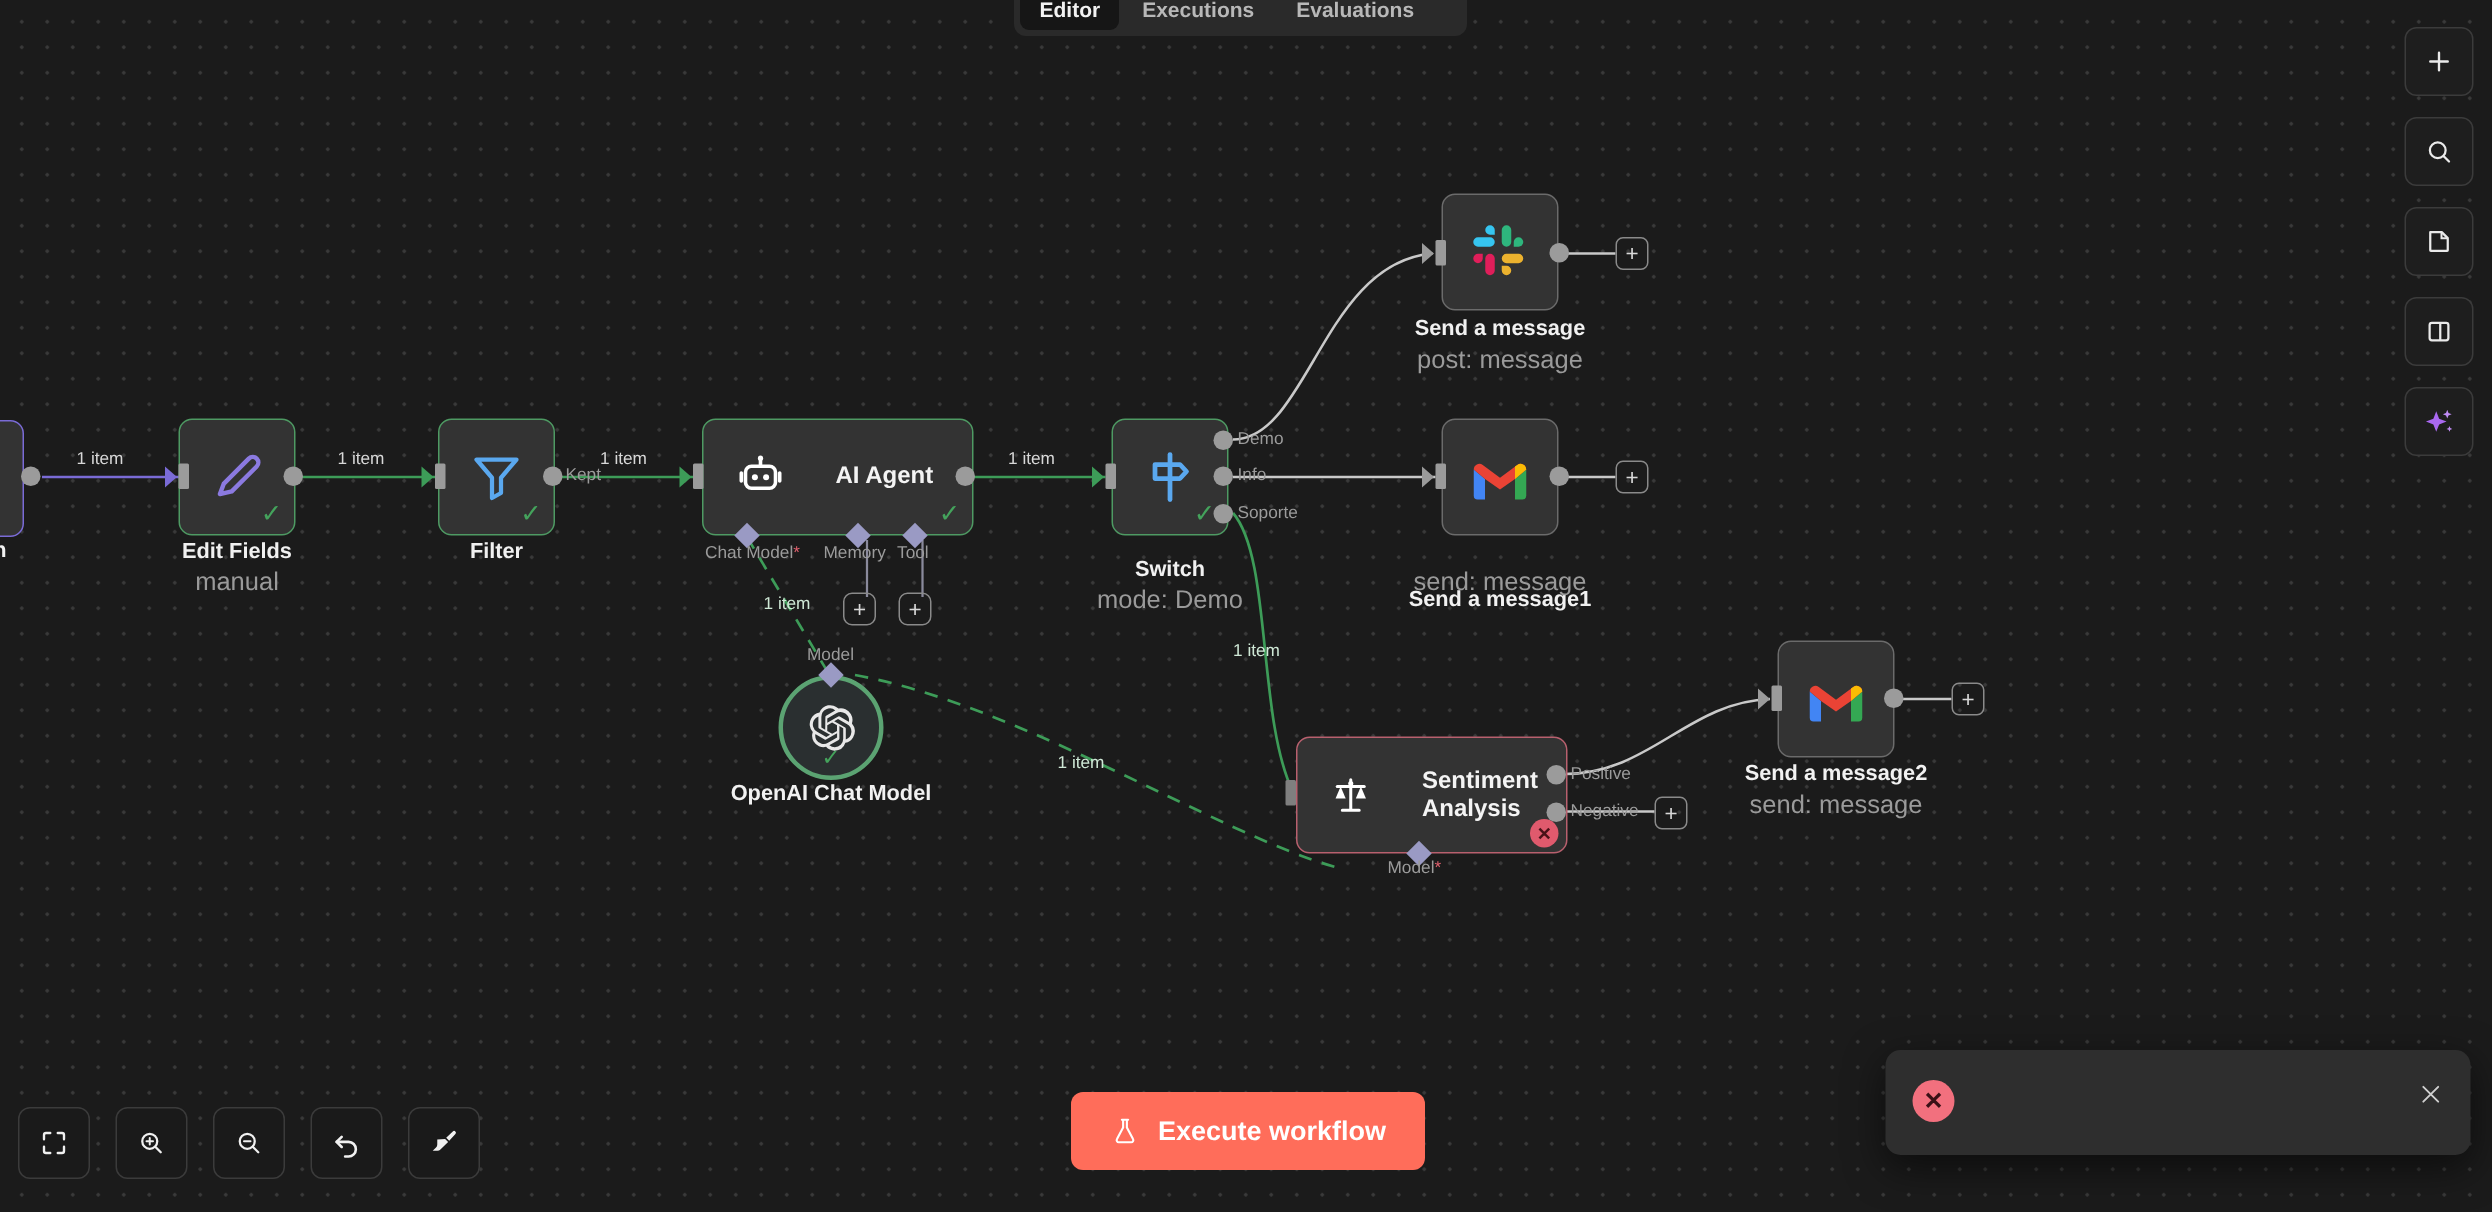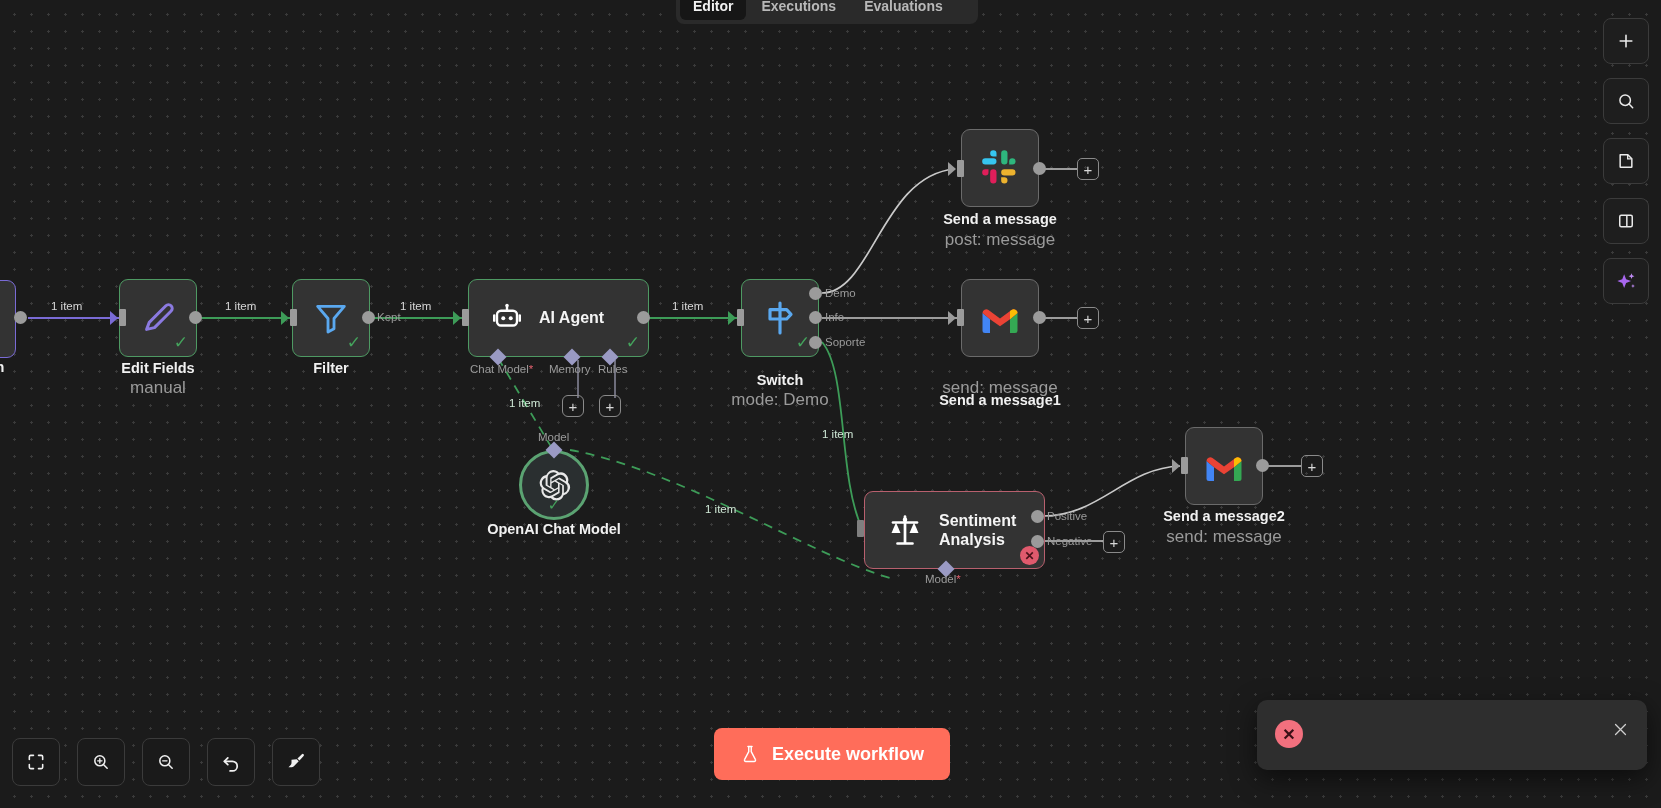--- a/index.html
+++ b/index.html
@@ -123,21 +123,21 @@
     background: #333333;
     border: 1px solid #6b6b6b;
     display: flex; align-items: center; justify-content: center;
     cursor: pointer;
     z-index: 20;
   }
   .node.ok { border-color: #4e9a63; }
   .node.err { border-color: #b8606e; }
   .node.wide {
     width: 181px; height: 78px;
-    justify-content: flex-start; padding-left: 22px; gap: 16px;
+    justify-content: flex-start; padding-left: 22px; gap: 34px;
   }
   .node .chk {
     position: absolute; right: 8px; bottom: 5px;
     color: #44a35c; font-size: 17px; line-height: 1;
   }
   .node .errbadge {
     position: absolute; right: 5px; bottom: 3px;
     width: 19px; height: 19px; border-radius: 50%;
     background: #e05a6d;
     color: #4a1118; font-size: 12px; font-weight: 700;
@@ -319,21 +319,21 @@
     <span class="node-title-inline">AI Agent</span>
     <span class="chk">✓</span>
   </div>
   <div class="port-out" style="left:637px; top:311px;"></div>
 
   <div class="port-diamond" style="left:492px; top:351px;"></div>
   <div class="port-label" style="left:470px; top:363px;"><span>Chat Model</span><span class="req">*</span></div>
   <div class="port-diamond" style="left:566px; top:351px;"></div>
   <div class="port-label" style="left:549px; top:363px;">Memory</div>
   <div class="port-diamond" style="left:604px; top:351px;"></div>
-  <div class="port-label" style="left:598px; top:363px;">Rules</div>
+  <div class="port-label" style="left:598px; top:363px;">Tool</div>
   <div class="plus-box sq" style="left:562px; top:395px;">+</div>
   <div class="plus-box sq" style="left:599px; top:395px;">+</div>
   <div class="edge-label green" style="left:509px; top:397px;">1 item</div>
 
   <div class="edge-label" style="left:672px; top:300px;">1 item</div>
   <div class="port-arrow green" style="left:728px; top:311px;"></div>
   <div class="port-in" style="left:737px; top:309px;"></div>
 
   <div class="node ok" style="left:741px; top:279px;">
     <svg width="40" height="40" viewBox="0 0 24 24" fill="none">

